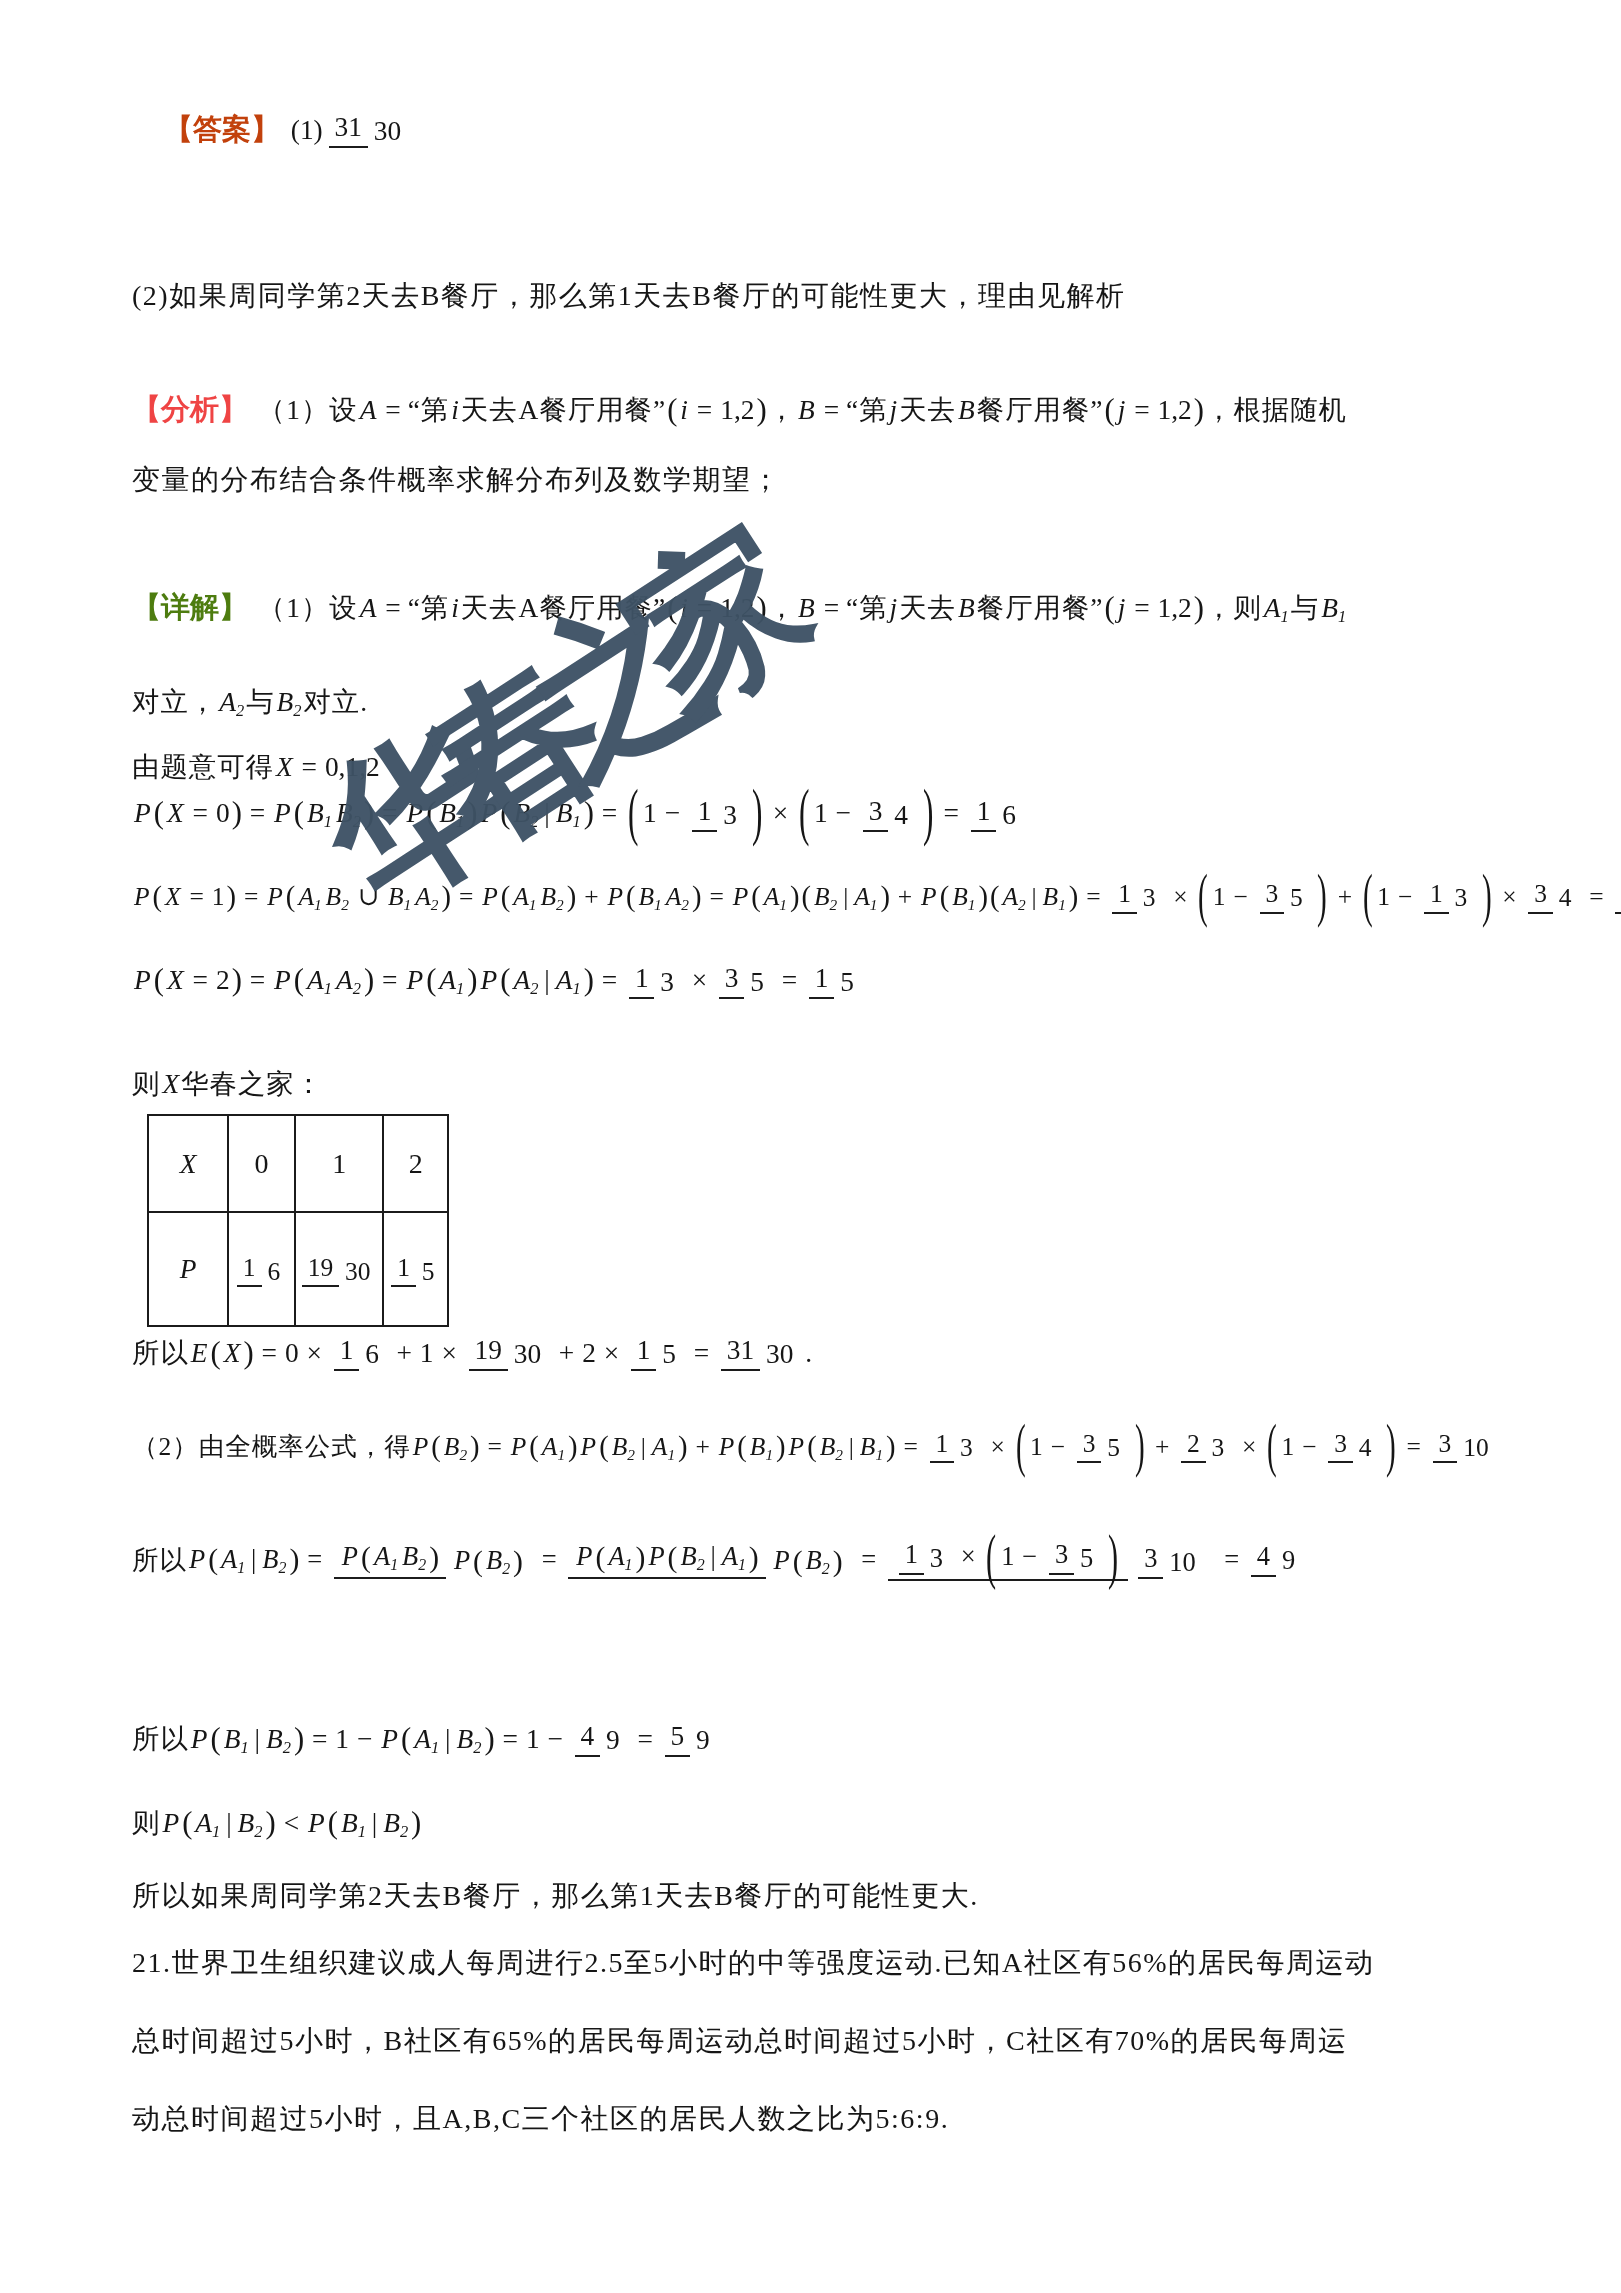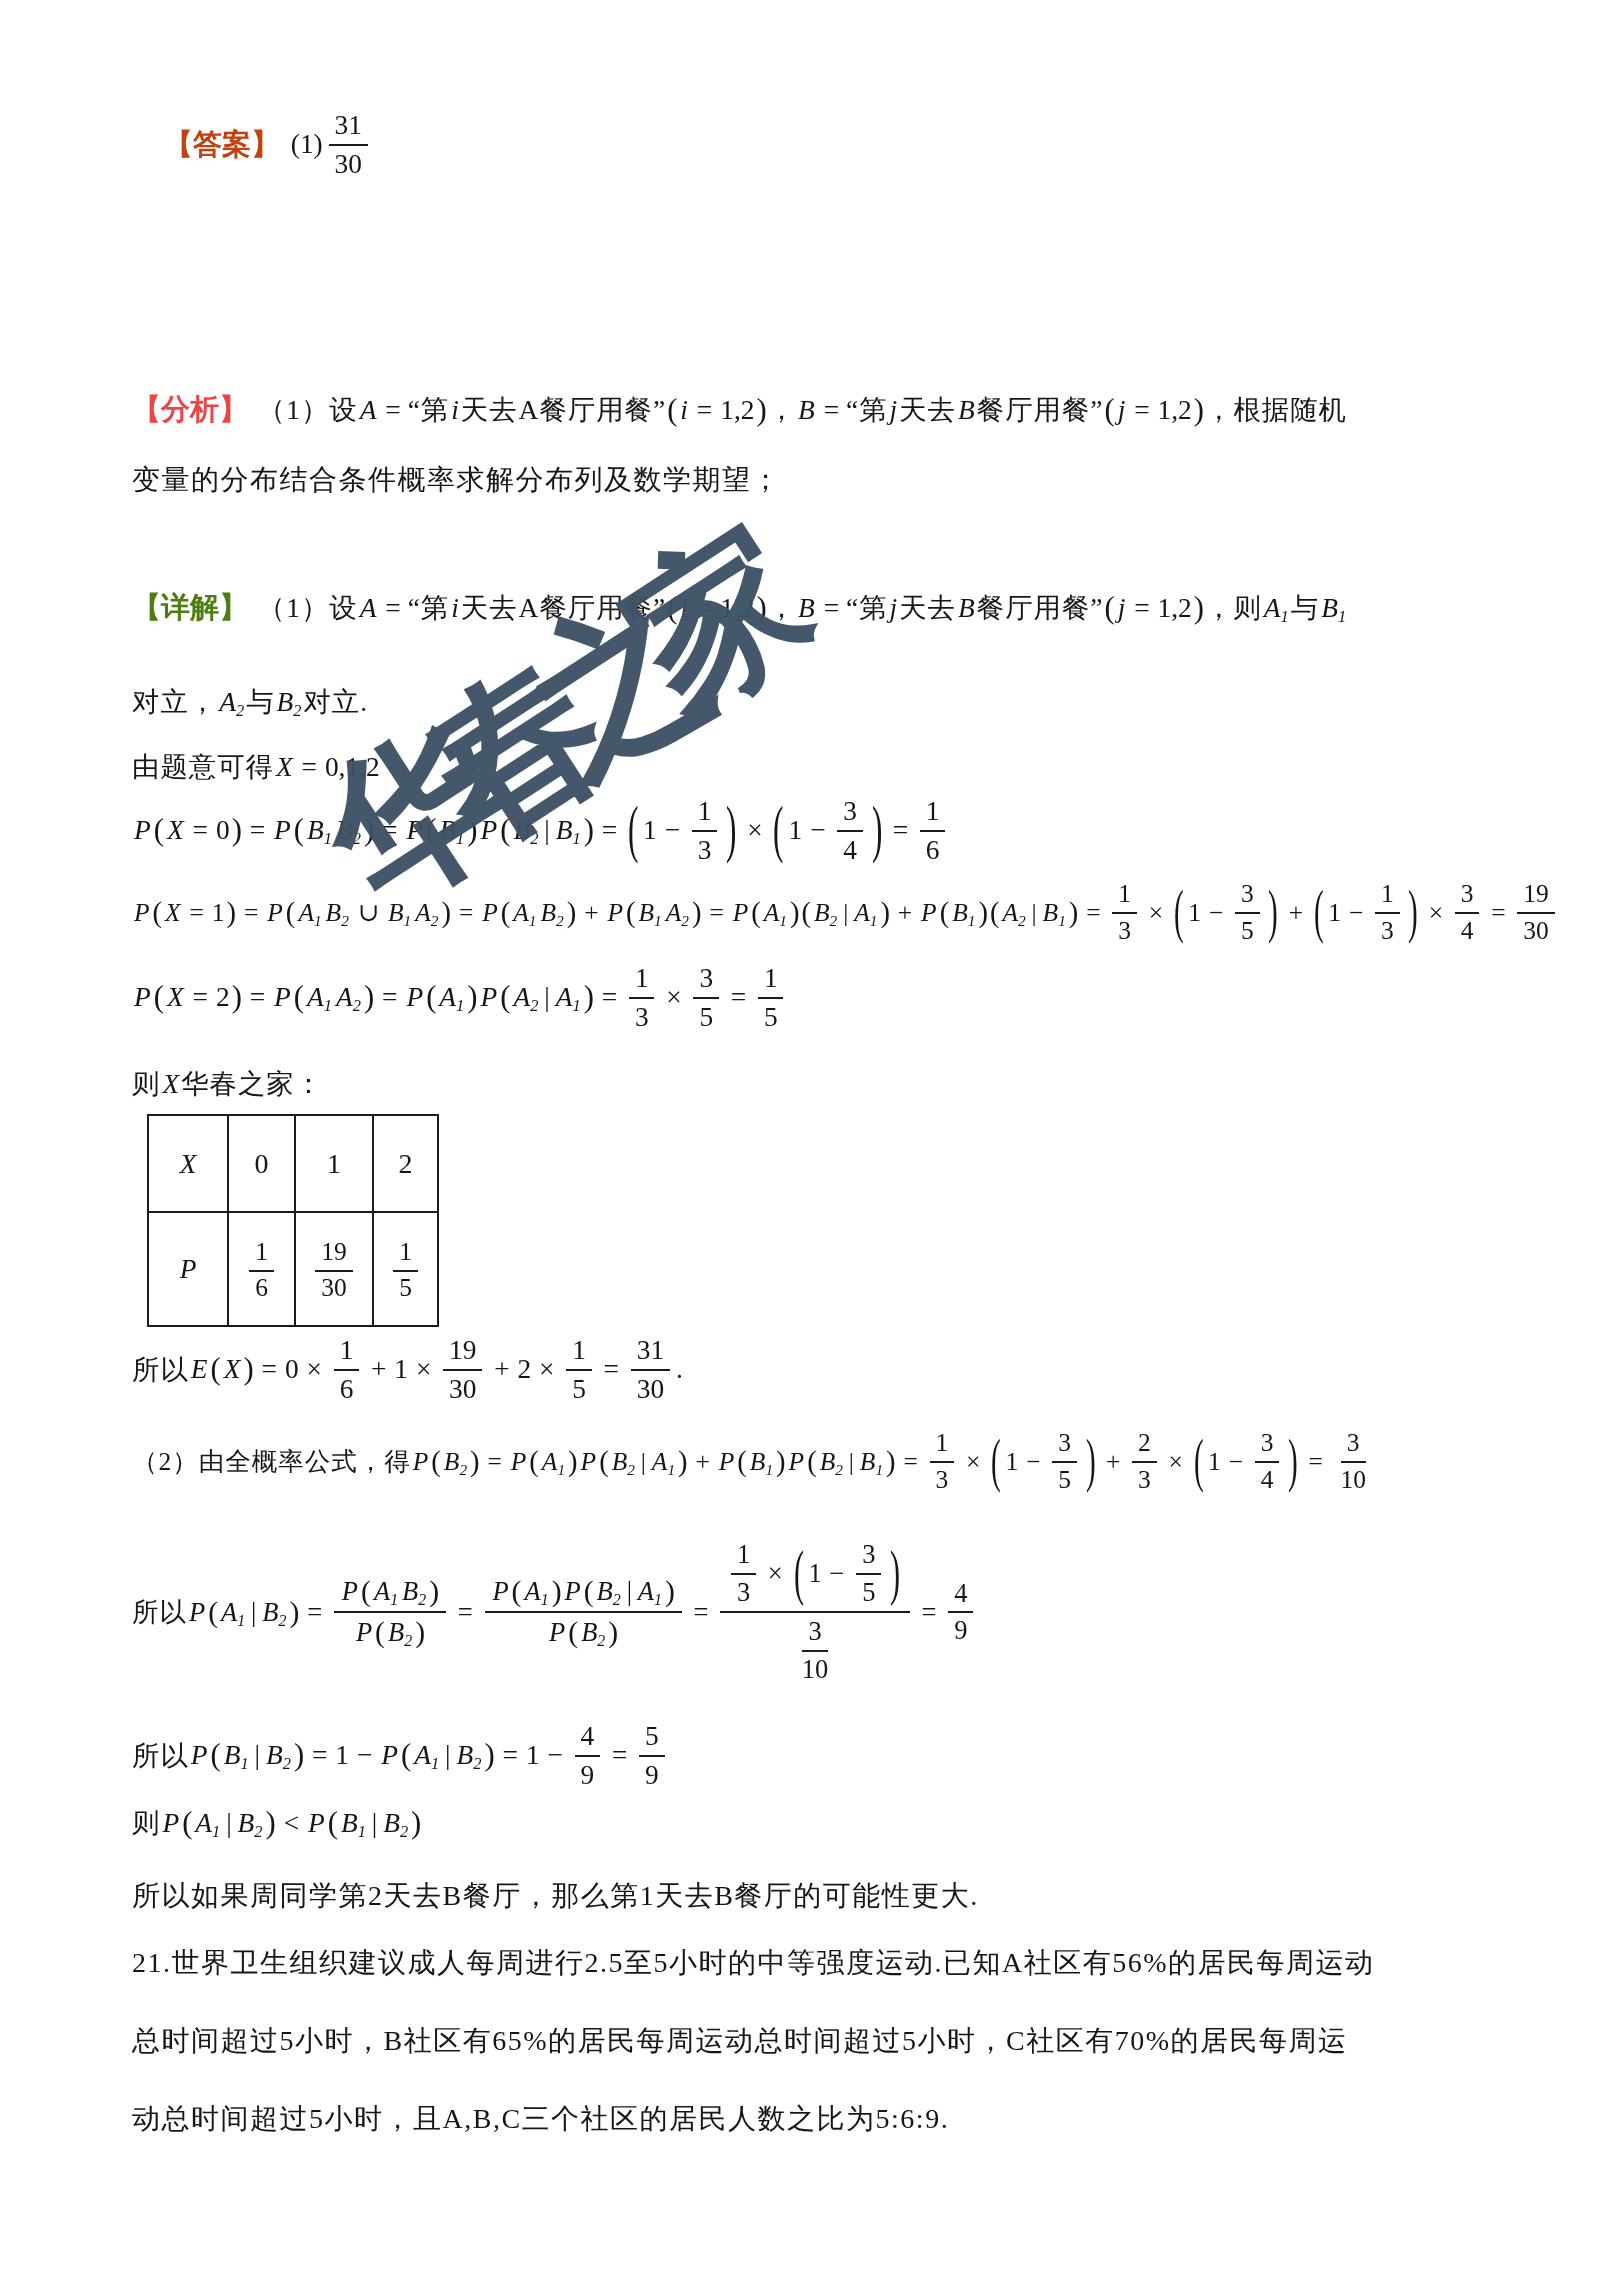--- a/index.html
+++ b/index.html
@@ -22,21 +22,21 @@
   .seclabel{font-weight:bold;margin-right:9.8px;font-size:29px;}
   
   .mt{letter-spacing:1px;}
   .mv{font-style:italic;margin:0 2px;}
   .mv sub{font-size:0.6em;font-style:italic;line-height:0;vertical-align:-0.3em;}
   .mn{margin:0 1px;}
   .mo{margin:0 6.9px;}
   .mbar{margin:0 3.9px;}
   .mp{margin:0 1px;font-size:1.12em;font-weight:400;}
   .mp.big{display:inline-block;transform:scaleY(2.05) scaleX(1.02);font-weight:300;margin:0 3.9px;}
-  .mf{display:inline-flex;flex-direction:column;align-items:center;margin:0 4.9px;line-height:1.05;}
+  .mf{display:inline-flex;flex-direction:row;align-items:center;margin:0 4.9px;line-height:1.05;}
   .mf .num{display:inline-flex;align-items:center;justify-content:center;border-bottom:2px solid #1c1c1c;padding:1px 5.9px 3.9px;}
   .mf .den{display:inline-flex;align-items:center;justify-content:center;padding:3.9px 5.9px 1px;}
   
   .dist-table{position:absolute;left:147px;top:1114px;border-collapse:collapse;}
   .dist-table td{border:2px solid #1b1b1b;text-align:center;vertical-align:middle;font-size:28px;}
   .dist-table .r1 td{height:93px;}
   .dist-table .r2 td{height:110px;}
   .dist-table .c0{width:76px;}
   .dist-table .c1{width:63px;}
   .dist-table .c2{width:74px;}
@@ -64,20 +64,21 @@
     <span class="seclabel" style="color: #c2410c; margin-left: 32px;">【答案】</span>
     <span class="fx">
         <span class="mn">(1)</span>
         <span class="mf">
           <span class="num">31</span>
           <span class="den">30</span>
         </span>
       </span>
   </div>
 
+  <div class="line text" style="top:277px">(2)如果周同学第2天去B餐厅，那么第1天去B餐厅的可能性更大，理由见解析</div>
 
   <div class="line math" style="top:390px">
     <span class="seclabel" style="color: #ef4444;">【分析】</span>
     <span class="fx">
         <span class="mt">（1）设</span>
         <span class="mv">A</span>
         <span class="mo">=</span>
         <span class="mt">“第</span>
         <span class="mv">i</span>
         <span class="mt">天去</span>

